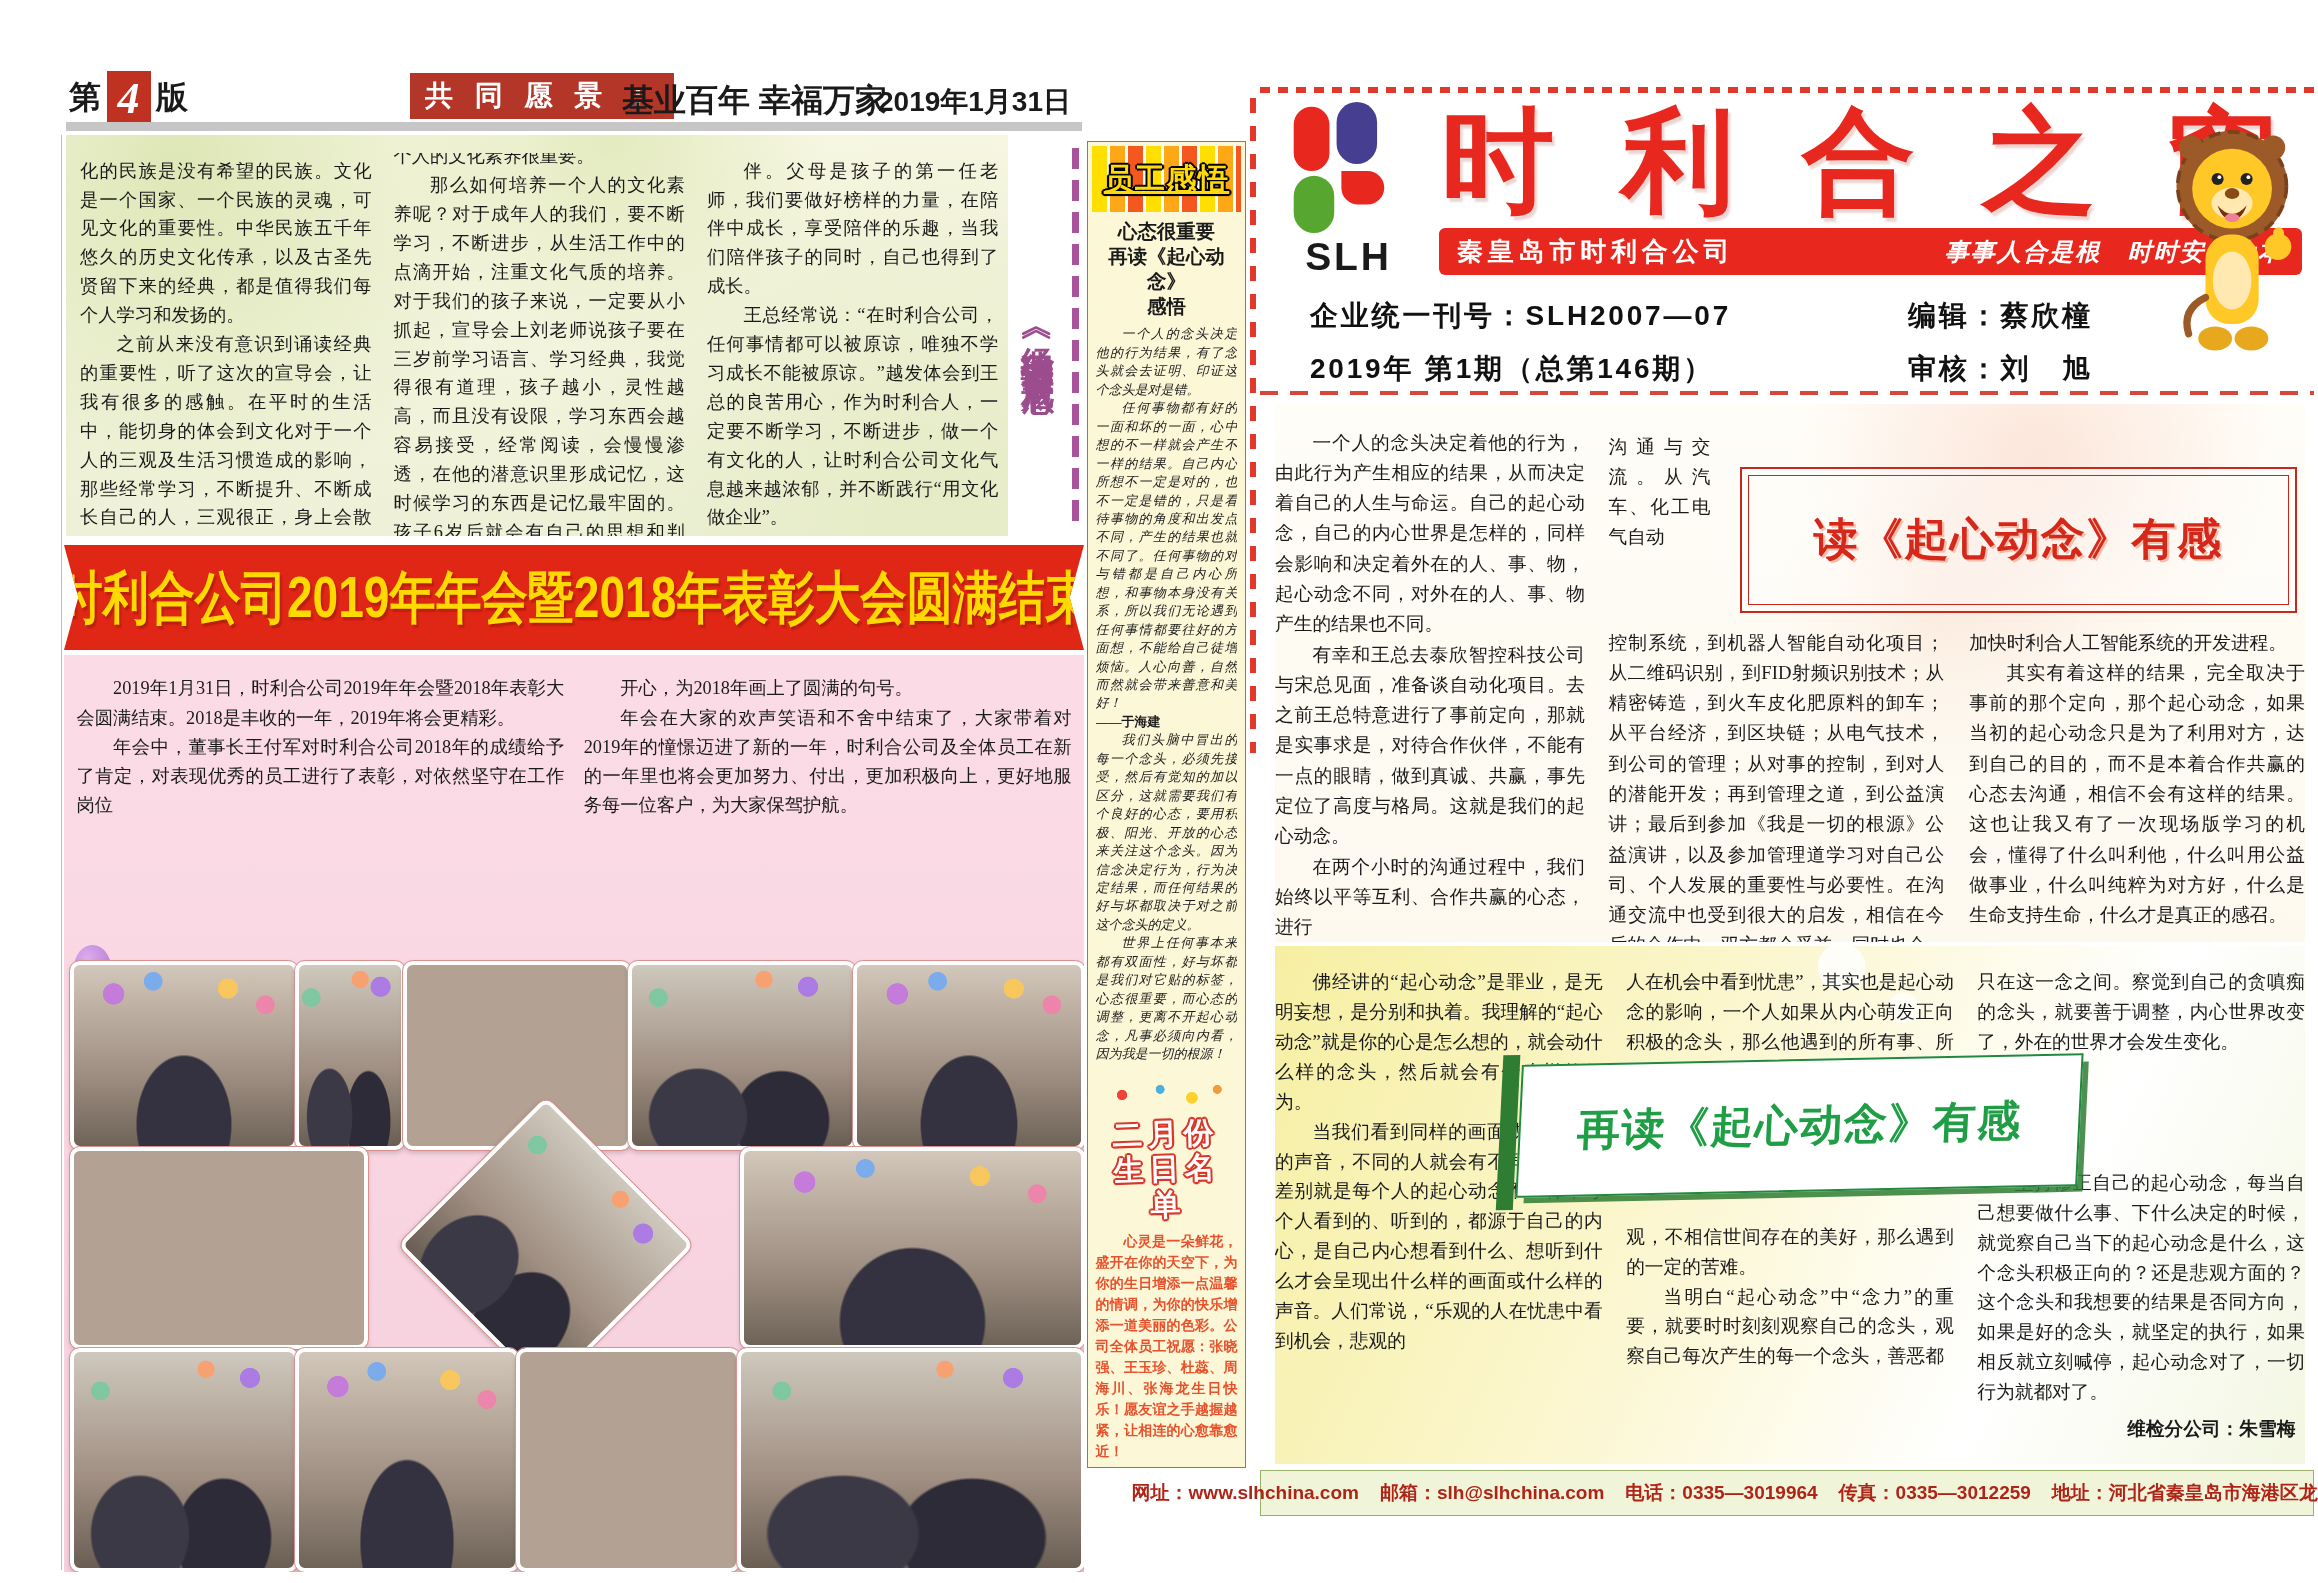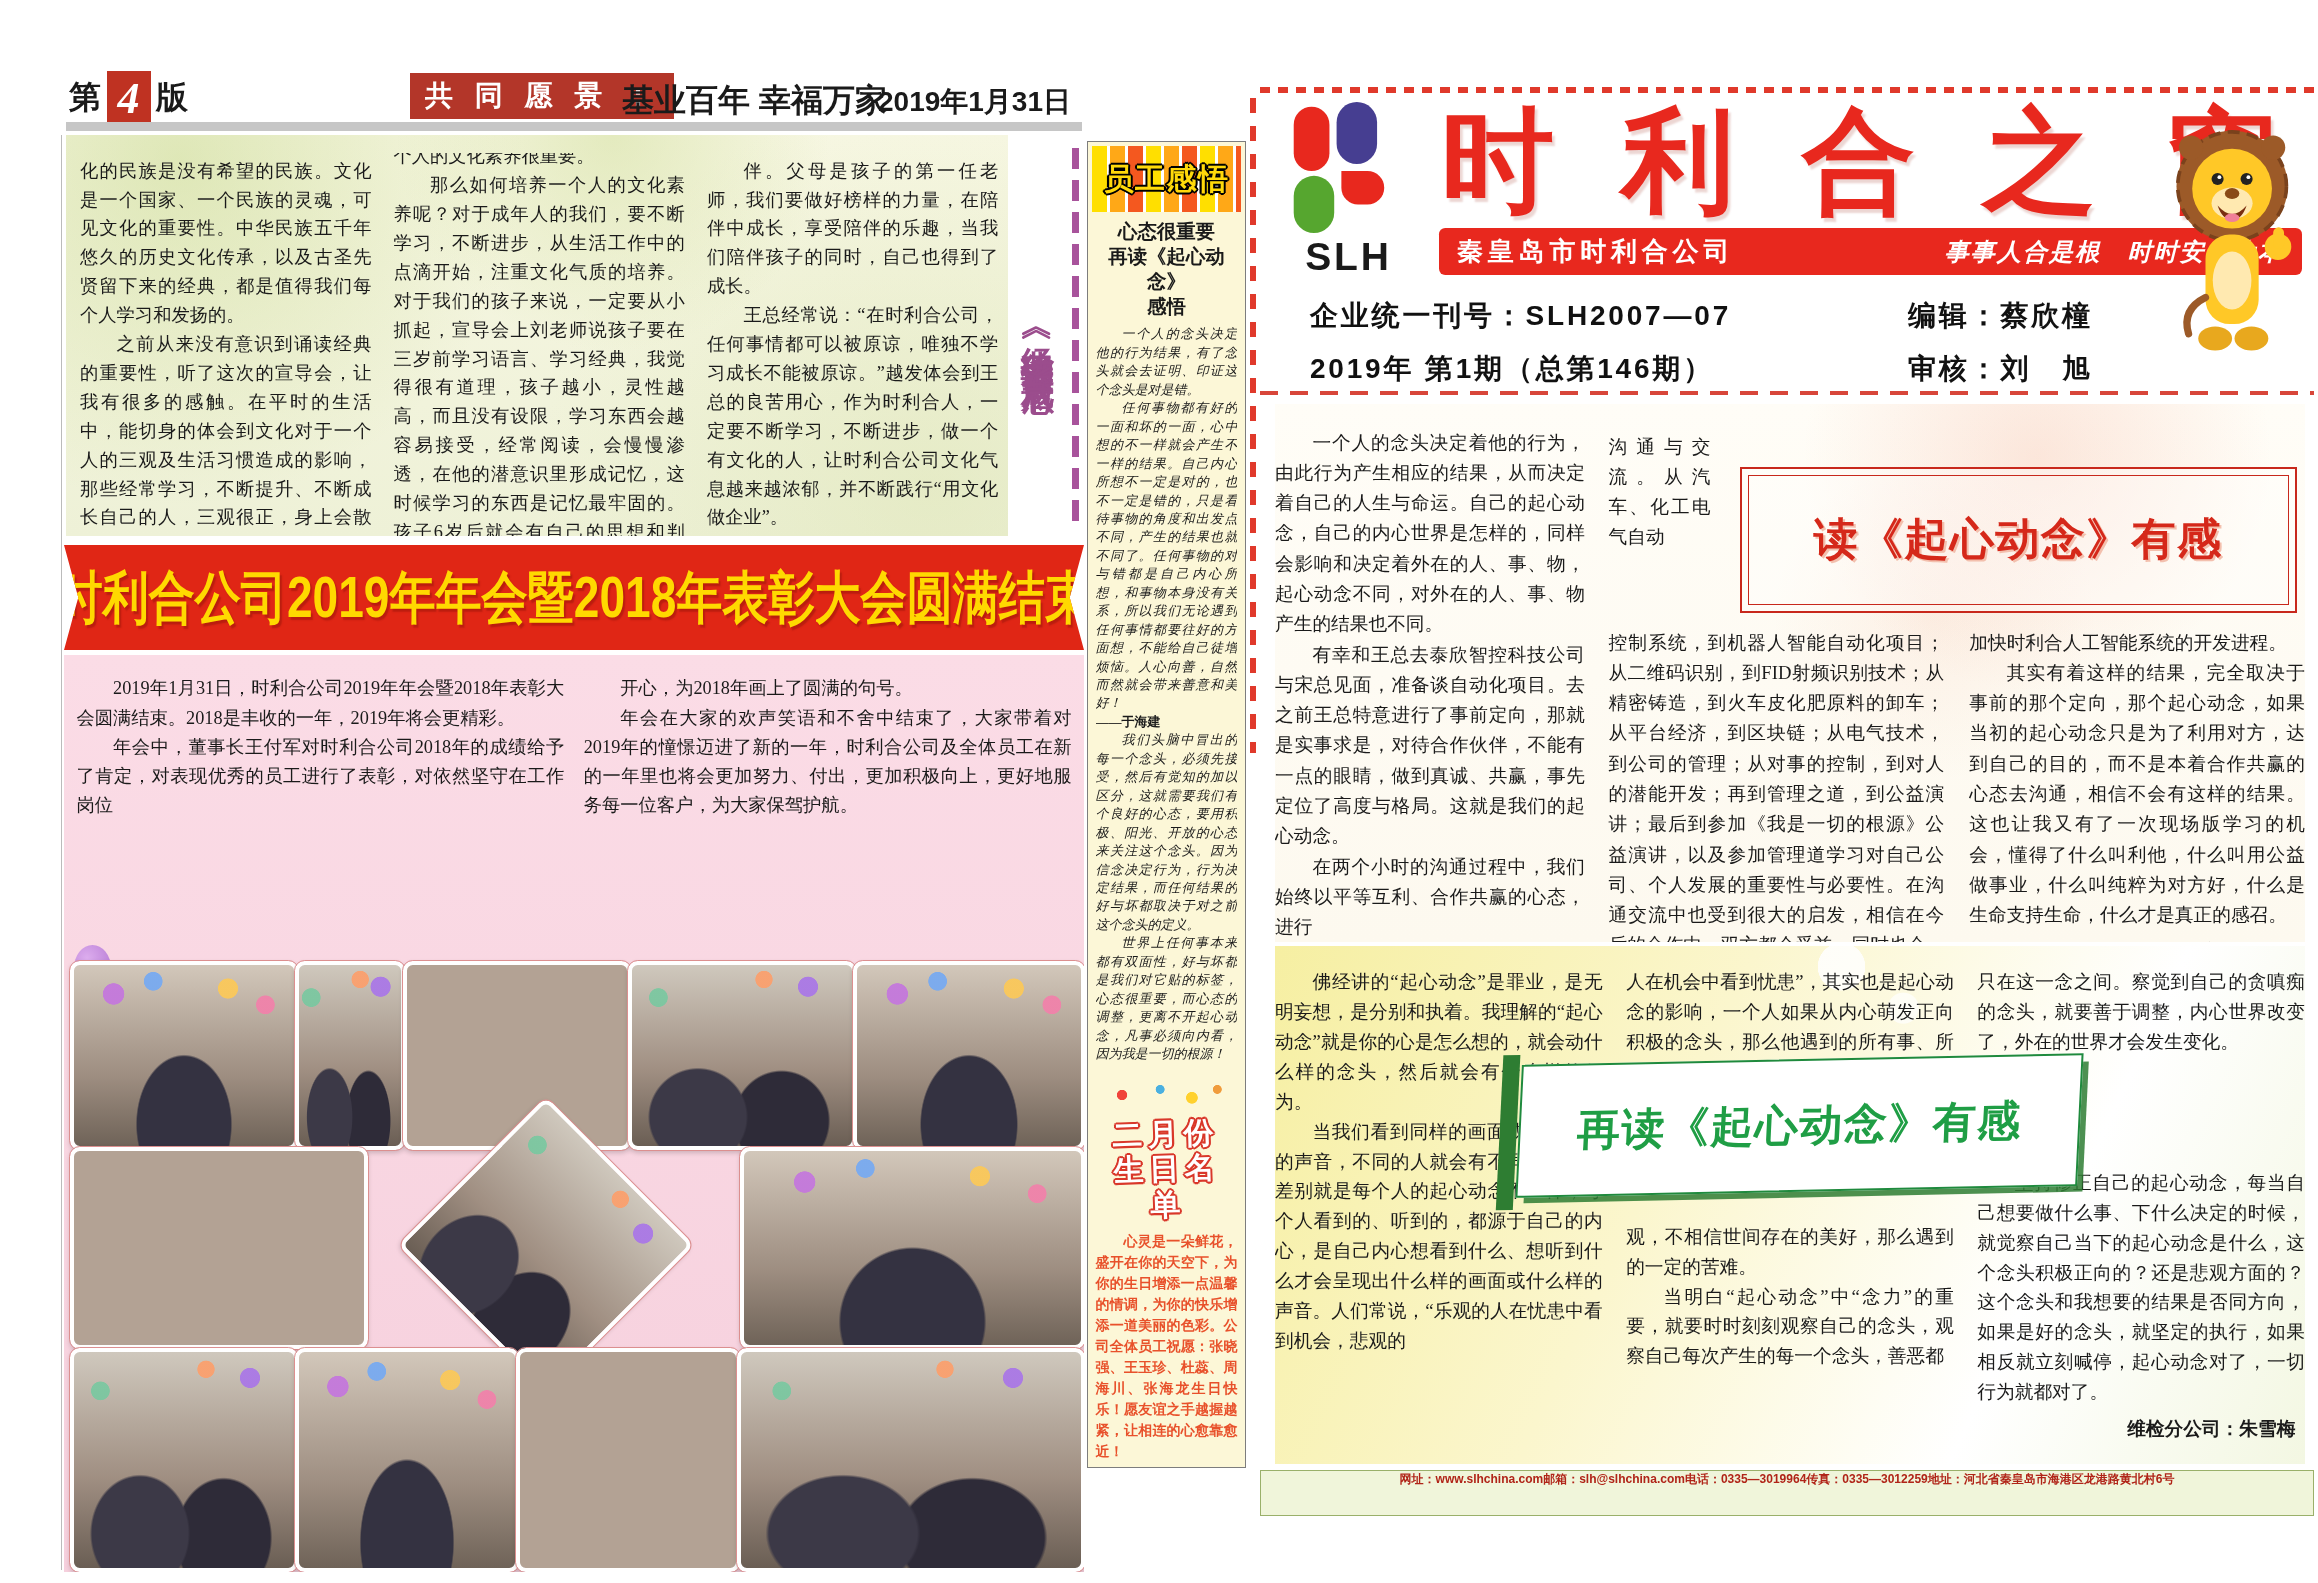--- a/index.html
+++ b/index.html
@@ -87,21 +87,21 @@
 
   
   .lp-staff{position:absolute;left:1087px;top:141px;width:159px;height:1327px;background:#fcf7d7;
             border:1.4px solid #7d7d7d;box-sizing:border-box;padding:5.5px 7.6px;display:flex;
             flex-direction:column;overflow:hidden;}
   .staff-head{height:66px;margin:-1.4px -3.5px 7px;display:flex;align-items:center;justify-content:center;
      background:repeating-linear-gradient(90deg,#ffdf00 0 15px,#fff 15px 18px,#ffa817 18px 33px,
                 #fff 33px 36px,#f4581f 36px 51px,#fff 51px 54px);}
   .staff-head span{font-family:"Liberation Sans",sans-serif;font-weight:900;font-size:30px;color:#ffd90a;
      letter-spacing:1.4px;text-shadow:-2.1px 0 #000,2.1px 0 #000,0 -2.1px #000,0 2.1px #000,-1.4px -1.4px #000,
-     1.4px 1.4px #000,-1.4px 1.4px #000,1.4px -1.4px #000;}
+     1.4px 1.4px #000,-1.4px 1.4px #000,1.4px -1.4px #000;text-decoration:underline;}
   .staff-sub{font-family:"Liberation Sans",sans-serif;font-weight:900;font-size:19.4px;text-align:center;
              line-height:1.28;margin-bottom:7px;}
   .staff-body{flex:1;overflow:hidden;font-size:13px;line-height:1.42;text-align:justify;font-style:italic;}
   .staff-body .ssig{font-style:normal;font-weight:700;text-align:left;text-indent:0;padding-right:4.1px;}
   .bday-title{font-family:"Liberation Sans",sans-serif;font-weight:900;font-size:30px;color:#fff;
      text-align:center;line-height:1.18;letter-spacing:5.5px;transform:rotate(-2deg);margin:7px 0 8.3px;
      text-shadow:-2.1px 0 #d9372a,2.1px 0 #d9372a,0 -2.1px #d9372a,0 2.1px #d9372a,-1.4px -1.4px #d9372a,
      1.4px 1.4px #d9372a,-1.4px 1.4px #d9372a,1.4px -1.4px #d9372a;}
   .bday-deco{height:28px;margin:2.8px 7px 0;background:
      radial-gradient(circle at 15% 50%, #f0433a 0 4.8px, transparent 5.5px),
@@ -160,22 +160,22 @@
   .spacer190{height:135px;}
   .spacer160{height:111px;}
   .green-banner{position:absolute;left:1519px;top:1059px;width:557px;height:129px;background:#fff;
      border:2.8px solid #1f8a3d;transform:skewX(-4deg) rotate(-1.2deg);display:flex;align-items:center;
      justify-content:center;box-shadow:7px 7px 0 -1.4px rgba(46,125,50,.85);}
   .green-banner::before{content:"";position:absolute;left:-21px;top:-12.4px;width:16.6px;height:155px;background:#2e7d32;}
   .green-banner span{color:#1f9e45;font-family:"Liberation Sans",sans-serif;font-weight:900;font-size:43px;
      letter-spacing:1.4px;white-space:nowrap;}
 
   .rp-footer{position:absolute;left:1260px;top:1470px;width:1054px;height:46px;background:#f0f5da;
-     border:1.4px solid #9ab06a;box-sizing:border-box;display:flex;justify-content:center;
-     font-family:"Liberation Sans",sans-serif;font-weight:700;font-size:12px;color:#b02418;
+     border:1.4px solid #9ab06a;box-sizing:border-box;display:flex;align-items:center;justify-content:center;
+     gap:21px;font-family:"Liberation Sans",sans-serif;font-weight:700;font-size:19px;color:#b02418;
      white-space:nowrap;}
 </style>
 </head>
 <body>
 
 <div class="canvas">
 
   <div class="lp-pageno">
     <span>第</span>
     <span class="no-box">4</span>

